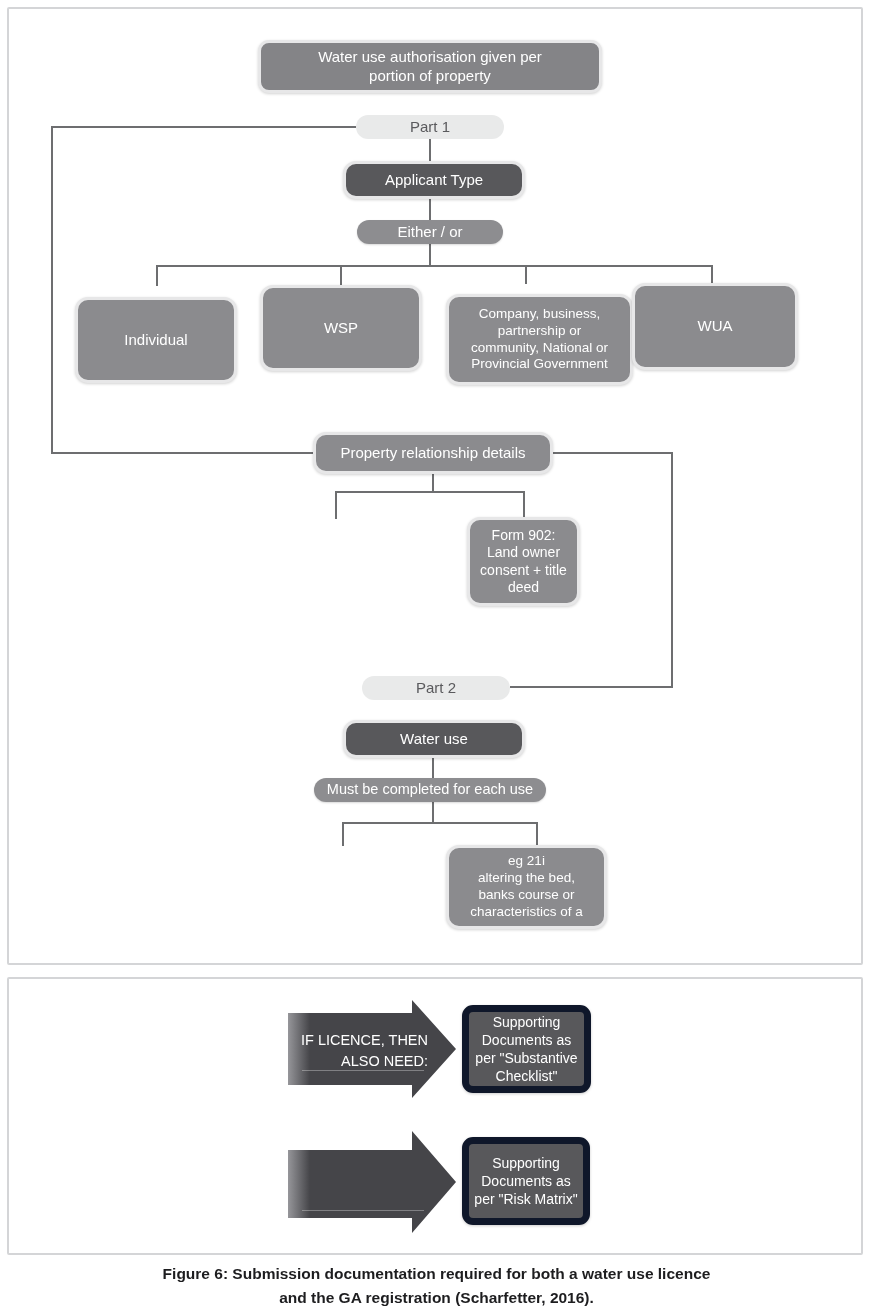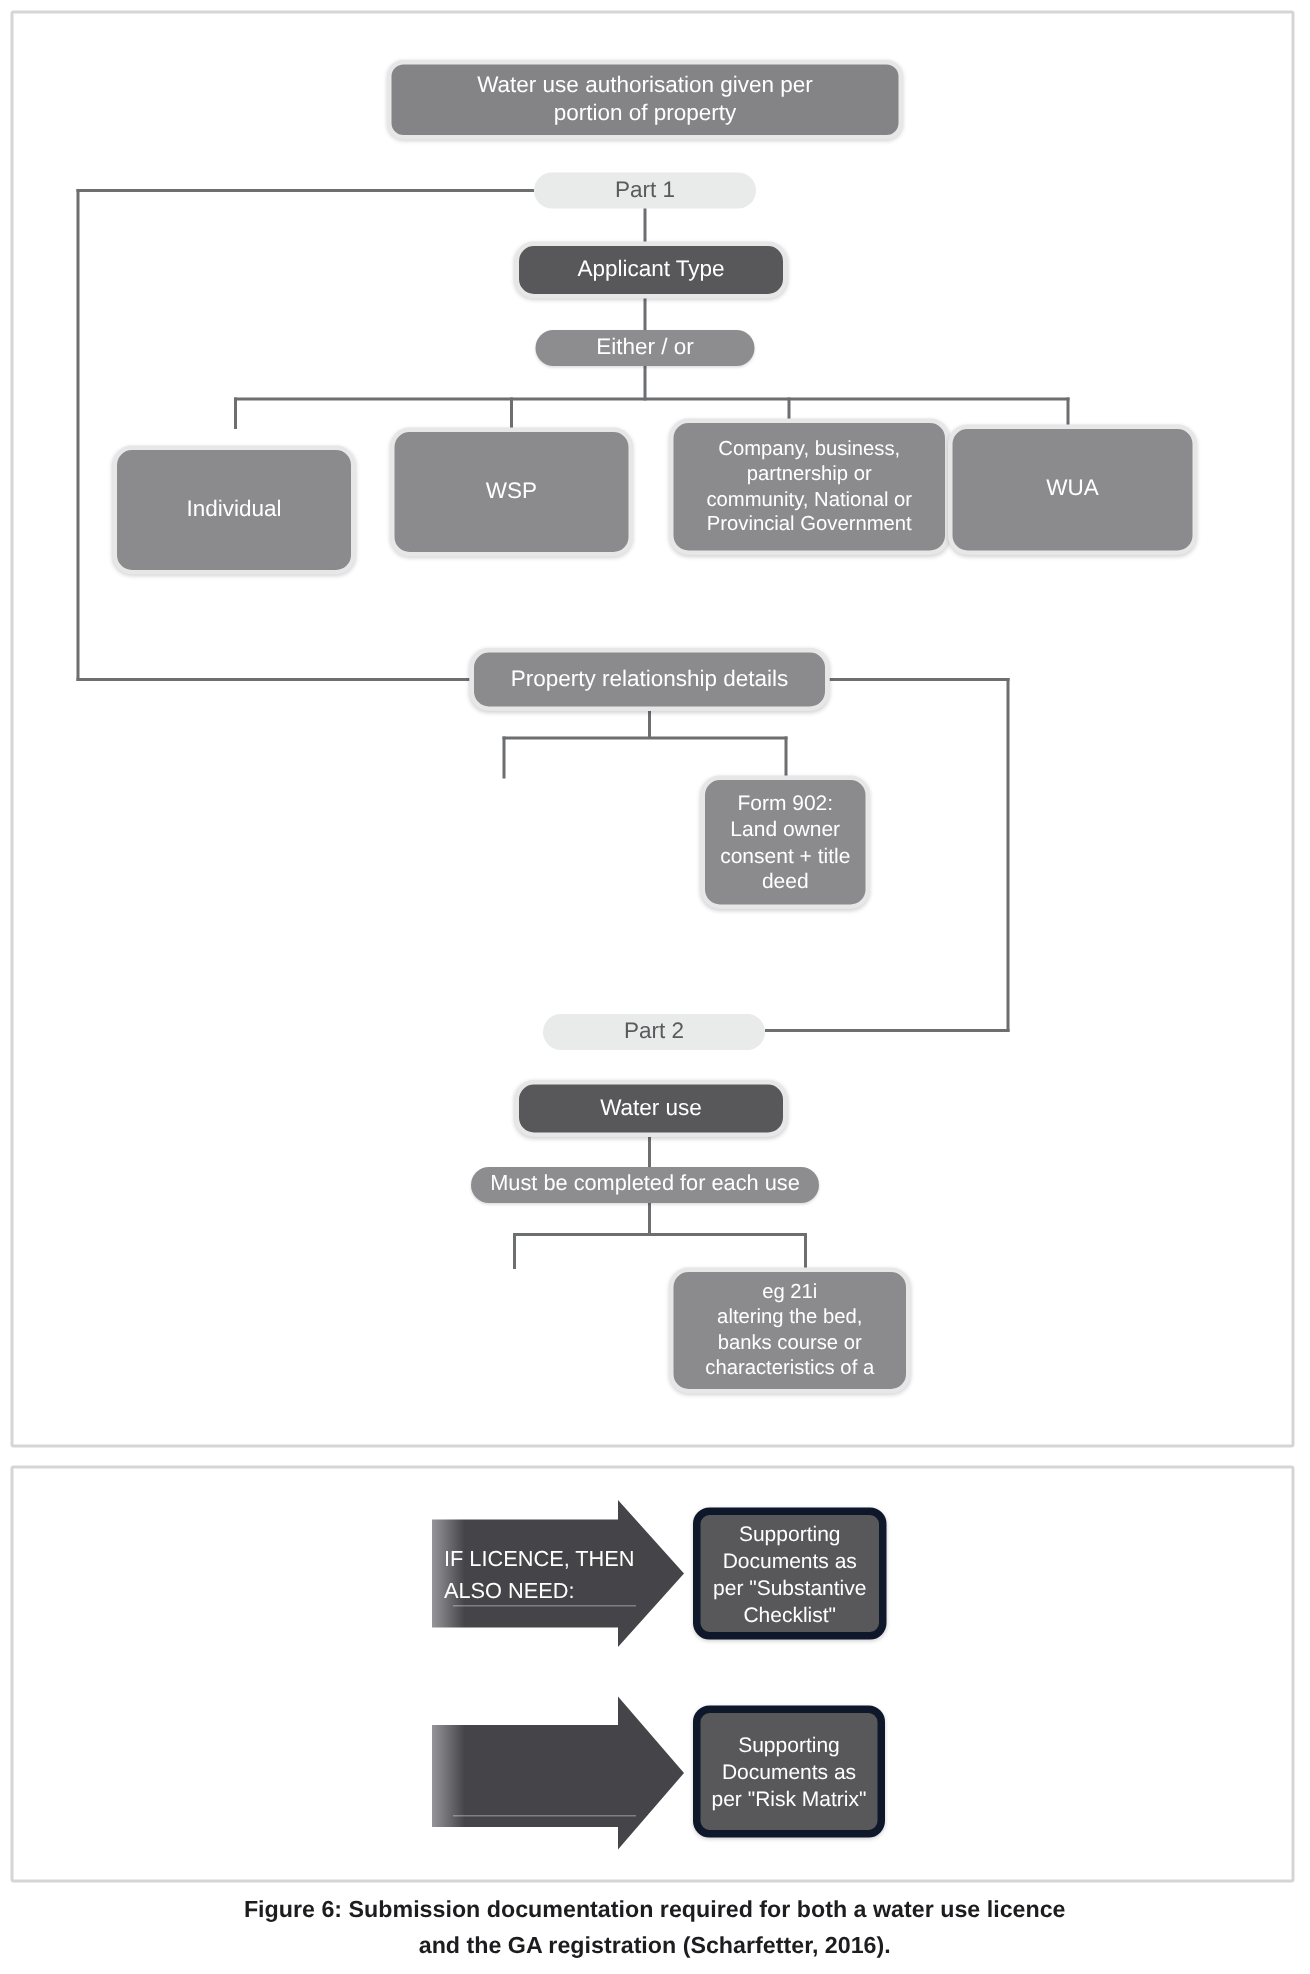--- a/index.html
+++ b/index.html
@@ -45,33 +45,33 @@
   .pill-med{background:#8d8d90;color:#ffffff;font-size:15px;box-shadow:0 1px 2px rgba(0,0,0,0.15);}
   .line{position:absolute;background:#6d6e70;}
 
   .docbox{
     position:absolute;
     box-sizing:border-box;
     display:flex;align-items:center;justify-content:center;
     text-align:center;
     color:#ffffff;
     background:#58585b;
-    border:5px solid #0f172a;
+    border:7px solid #0f172a;
     border-radius:11px;
     box-shadow:0 1px 3px rgba(0,0,0,0.2);
     white-space:pre-line;
     font-size:14px;line-height:1.3;
   }
   .arrow-svg{position:absolute;}
   .arrow-label{
     position:absolute;
     color:#ffffff;
     font-size:14.5px;
     line-height:1.45;
-    text-align:left;
+    text-align:right;
     white-space:pre-line;
   }
   .arrow-underline{
     position:absolute;
     height:1px;
     background:rgba(255,255,255,0.32);
   }
   .caption{
     position:absolute;
     left:0;top:1262px;width:873px;
@@ -121,21 +121,21 @@
 portion of property</div>
 
   <div class="pill pill-light" style="left:356px;top:115px;width:148px;height:24px">Part 1</div>
 
   <div class="node dark" style="left:343px;top:161px;width:182px;height:38px">Applicant Type</div>
 
   <div class="pill pill-med" style="left:357px;top:220px;width:146px;height:24px">Either / or</div>
 
   <div class="node med" style="left:75px;top:297px;width:162px;height:86px">Individual</div>
   <div class="node med" style="left:260px;top:285px;width:162px;height:86px">WSP</div>
-  <div class="node med" style="left:446px;top:279px;width:187px;height:91px;font-size:13.5px">Company, business,
+  <div class="node med" style="left:446px;top:294px;width:187px;height:91px;font-size:13.5px">Company, business,
 partnership or
 community, National or
 Provincial Government</div>
   <div class="node med" style="left:632px;top:283px;width:166px;height:87px">WUA</div>
 
   <div class="node med" style="left:313px;top:432px;width:240px;height:42px">Property relationship details</div>
 
   <div class="node med" style="left:467px;top:517px;width:113px;height:89px;font-size:14px">Form 902:
 Land owner
 consent + title

